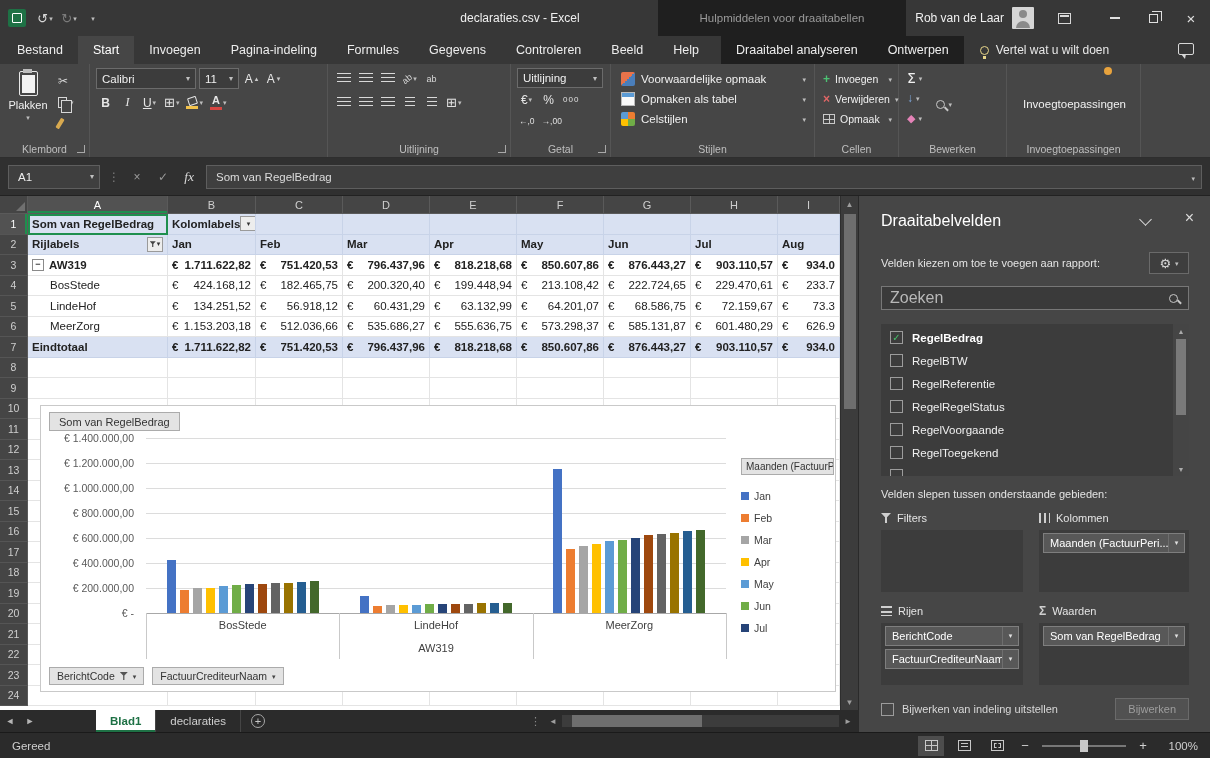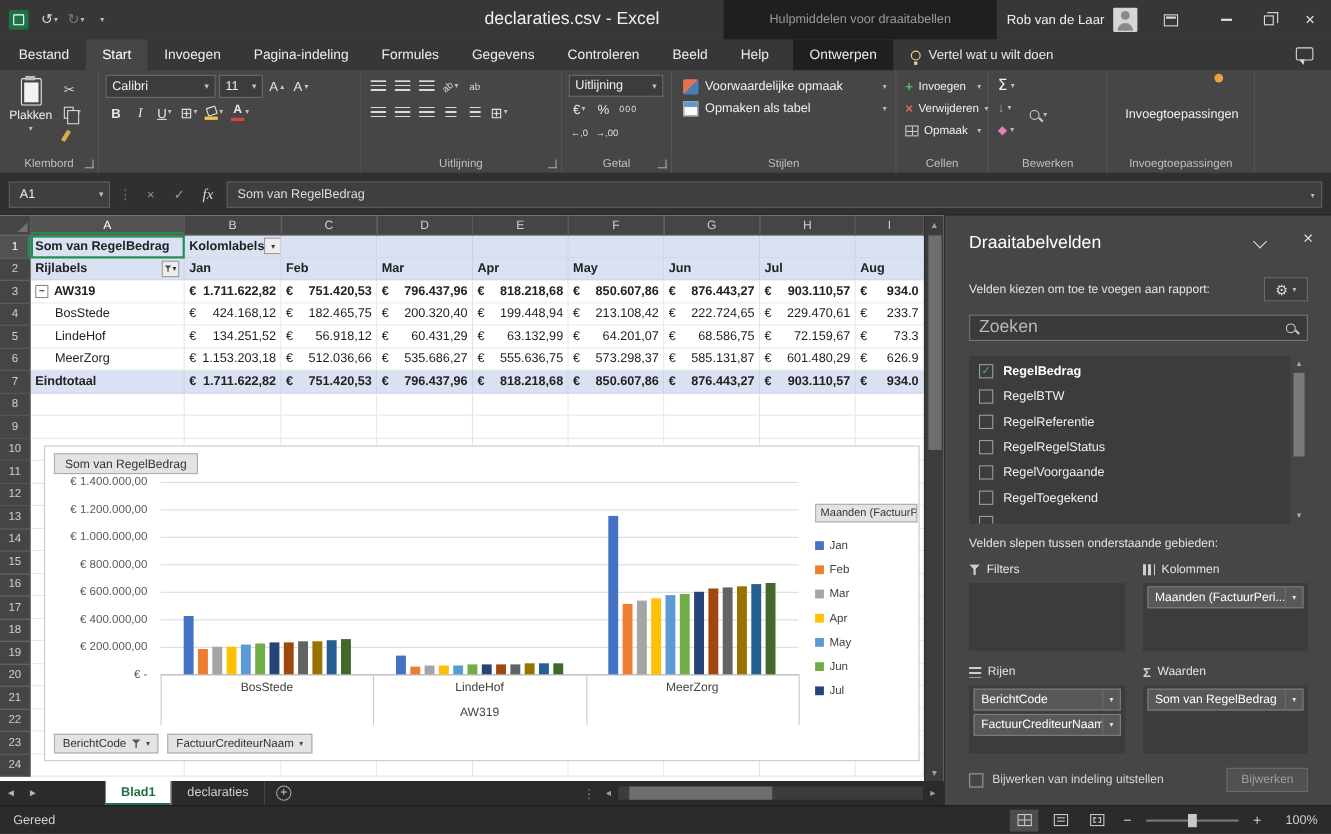--- a/index.html
+++ b/index.html
@@ -9,21 +9,21 @@
 
 
 #titlebar{position:absolute;left:0;top:0;width:1210px;height:36px;background:#373737;display:flex;align-items:center}
 .qat{display:flex;align-items:center;gap:2px;padding-left:8px;z-index:2}
 .app-icon{width:18px;height:18px;background:#1E7145;border-radius:2px;position:relative;margin-right:6px}
 .app-icon::after{content:"";position:absolute;inset:4px;border:1.5px solid #fff;border-radius:1px}
 .qat-btn{height:24px;min-width:22px;display:flex;align-items:center;justify-content:center;color:#D8D8D8;font-size:13px;gap:1px;padding:0 2px}
 .qat-btn.dim .g{color:#7A7A7A}
 .mini-arrow{font-size:7px;color:#BDBDBD;line-height:1}
 .mini-arrow.dk{color:#444}
-.tb-title{position:absolute;left:360px;width:320px;text-align:center;font-size:16px;color:#F0F0F0;height:36px;line-height:36px;white-space:nowrap}
+.tb-title{position:absolute;left:360px;width:320px;text-align:center;font-size:12px;color:#F0F0F0;height:36px;line-height:36px;white-space:nowrap}
 .tb-ctx{position:absolute;left:658px;top:0;width:248px;height:36px;background:#1F1F1F;color:#9A9A9A;font-size:11.5px;display:flex;align-items:center;justify-content:center;white-space:nowrap}
 .tb-right{position:absolute;right:0;top:0;height:36px;display:flex;align-items:center}
 .user-name{font-size:12px;color:#F0F0F0;margin-right:8px}
 .avatar{width:22px;height:22px;background:#D6D6D6;border-radius:1px;position:relative;margin-right:16px;overflow:hidden}
 .avatar::before{content:"";position:absolute;top:3px;left:7px;width:8px;height:8px;border-radius:50%;background:#8A8A8A}
 .avatar::after{content:"";position:absolute;bottom:1px;left:4px;width:14px;height:7px;border-radius:7px 7px 0 0;background:#8A8A8A}
 .ribbon-opts{width:28px;height:24px;display:flex;align-items:center;justify-content:center;margin-right:18px}
 .ro-box{width:13px;height:11px;border:1.5px solid #D8D8D8;position:relative}
 .ro-box::after{content:"";position:absolute;left:1px;right:1px;top:1.5px;height:2px;background:#D8D8D8}
 .win-btn{width:38px;height:36px;display:flex;align-items:center;justify-content:center;color:#E0E0E0;font-size:15px}
@@ -267,20 +267,21 @@
         <div class="tab active">Start</div>
         <div class="tab">Invoegen</div>
         <div class="tab">Pagina-indeling</div>
         <div class="tab">Formules</div>
         <div class="tab">Gegevens</div>
         <div class="tab">Controleren</div>
         <div class="tab">Beeld</div>
         <div class="tab">Help</div>
       </div>
     <div id="ctx-tabs">
+        <div class="tab">Draaitabel analyseren</div>
         <div class="tab">Ontwerpen</div>
       </div>
     <div class="tellme">
       <span class="bulb"></span>
       <span>Vertel wat u wilt doen</span>
     </div>
     <div class="comment-icon"></div>
   </div>
 
   <div id="ribbon">
@@ -435,20 +436,25 @@
     <div class="rgroup" style="width:204px">
       <div class="rg-content" style="padding-top:5px">
         <div class="style-row">
             <span class="ic-cf"></span>
             <span>Voorwaardelijke opmaak</span>
             <span class="mini-arrow r">▾</span>
           </div>
         <div class="style-row">
             <span class="ic-table"></span>
             <span>Opmaken als tabel</span>
+            <span class="mini-arrow r">▾</span>
+          </div>
+        <div class="style-row">
+            <span class="ic-cellstyles"></span>
+            <span>Celstijlen</span>
             <span class="mini-arrow r">▾</span>
           </div>
       </div>
       <div class="rg-label">
           <span>Stijlen</span>
         </div>
     </div>
 
     <div class="rgroup" style="width:84px">
       <div class="rg-content" style="padding-top:5px">

